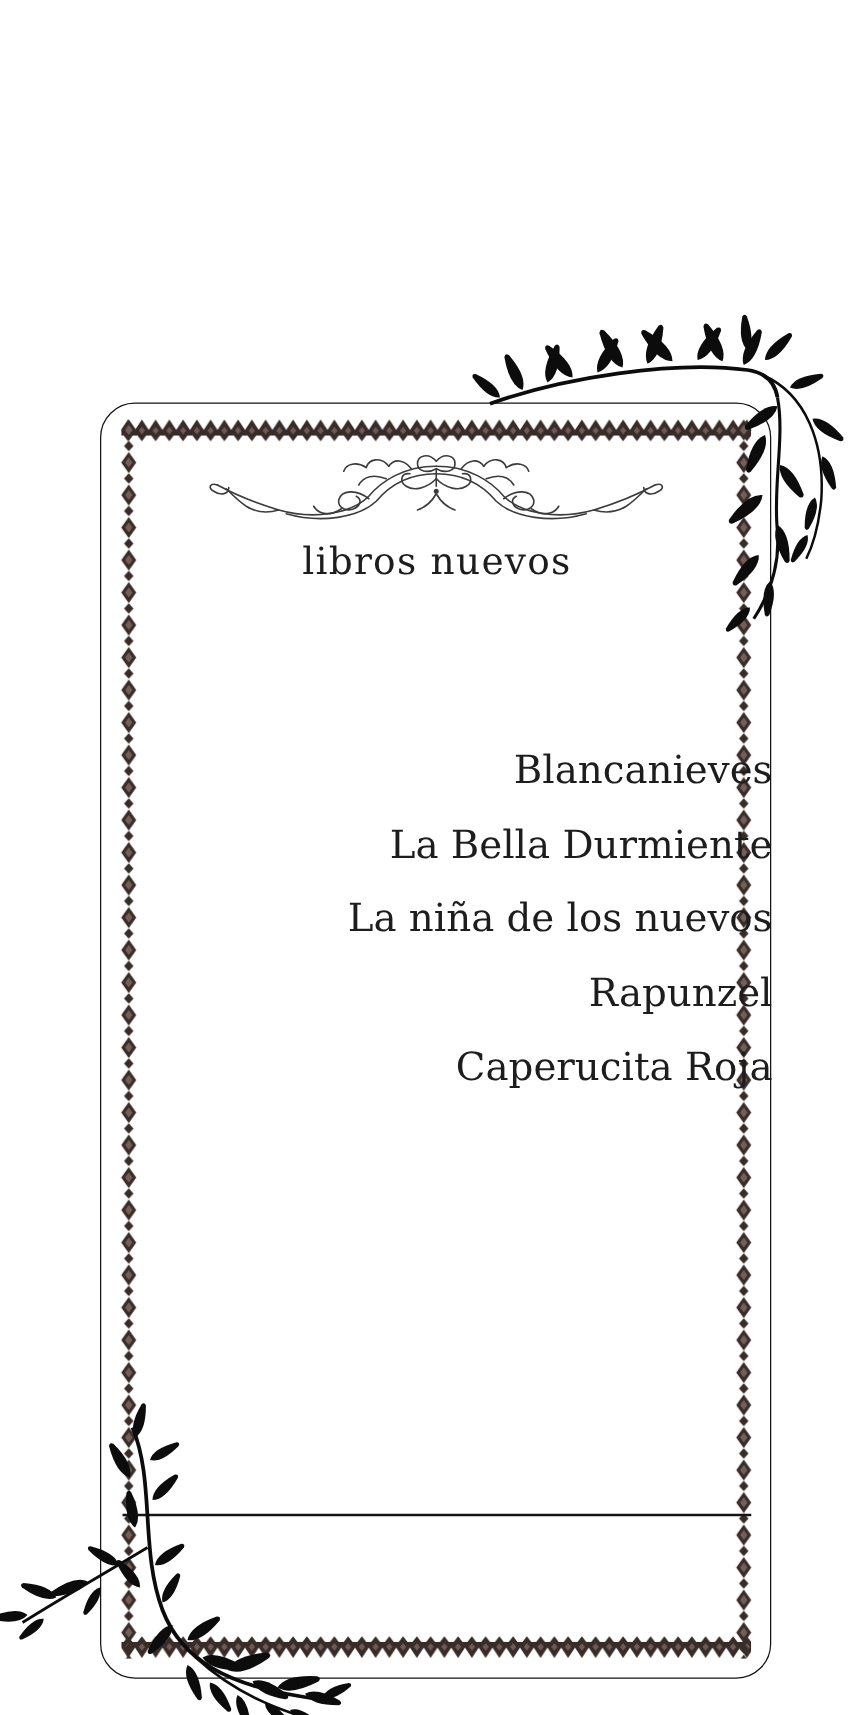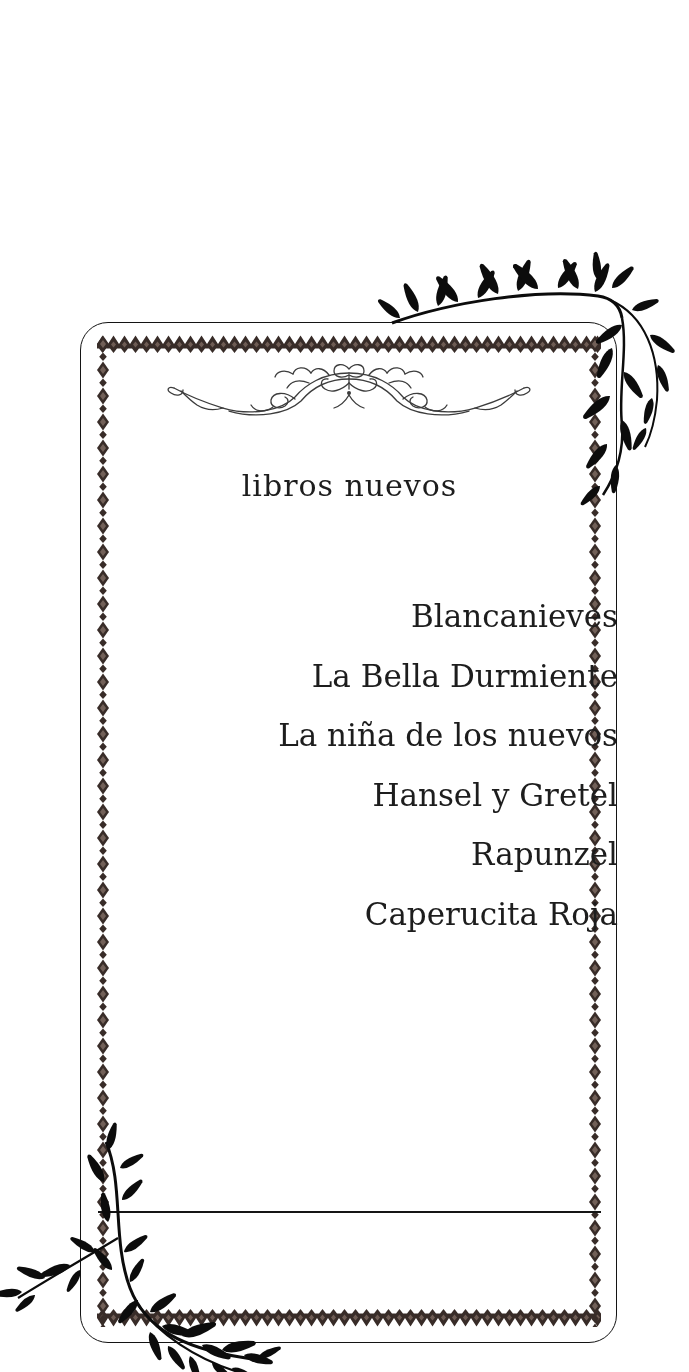--- a/index.html
+++ b/index.html
@@ -32,21 +32,20 @@
     width:372px;height:64px;
   }
   .card-title{
     position:absolute;
     left:0;top:112px;width:537px;
     text-align:center;
     font-size:30px;
     letter-spacing:1px;
     line-height:1;
     color:#1d1d1d;
-    margin-top:36px;
   }
   .book-list{
     position:absolute;
     left:0;top:264px;width:537px;
     margin:0;padding:0 0 0 142px;
     list-style:none;
     box-sizing:border-box;
     text-align:right;
   }
   .book-list li{
@@ -135,21 +134,20 @@
         <circle cx="186" cy="32" r="2" fill="#3c3c3c" stroke="none"></circle>
       </g>
     </svg>
 
     <div class="card-title">libros nuevos</div>
 
     <ul class="book-list">
       <li>Blancanieves</li>
       <li>La Bella Durmiente</li>
       <li>La niña de los nuevos</li>
-      <li>Hansel y Gretel</li>
       <li>Rapunzel</li>
       <li>Caperucita Roja</li>
     </ul>
 
     <div class="divider"></div>
   </div>
 
   <svg class="branches" viewBox="0 0 689 1372">
     <defs>
       <path id="leaf" d="M0,0 Q8,-8 30,-2 Q33,0 30,2 Q8,8 0,0 Z" fill="#0c0c0c"></path>

